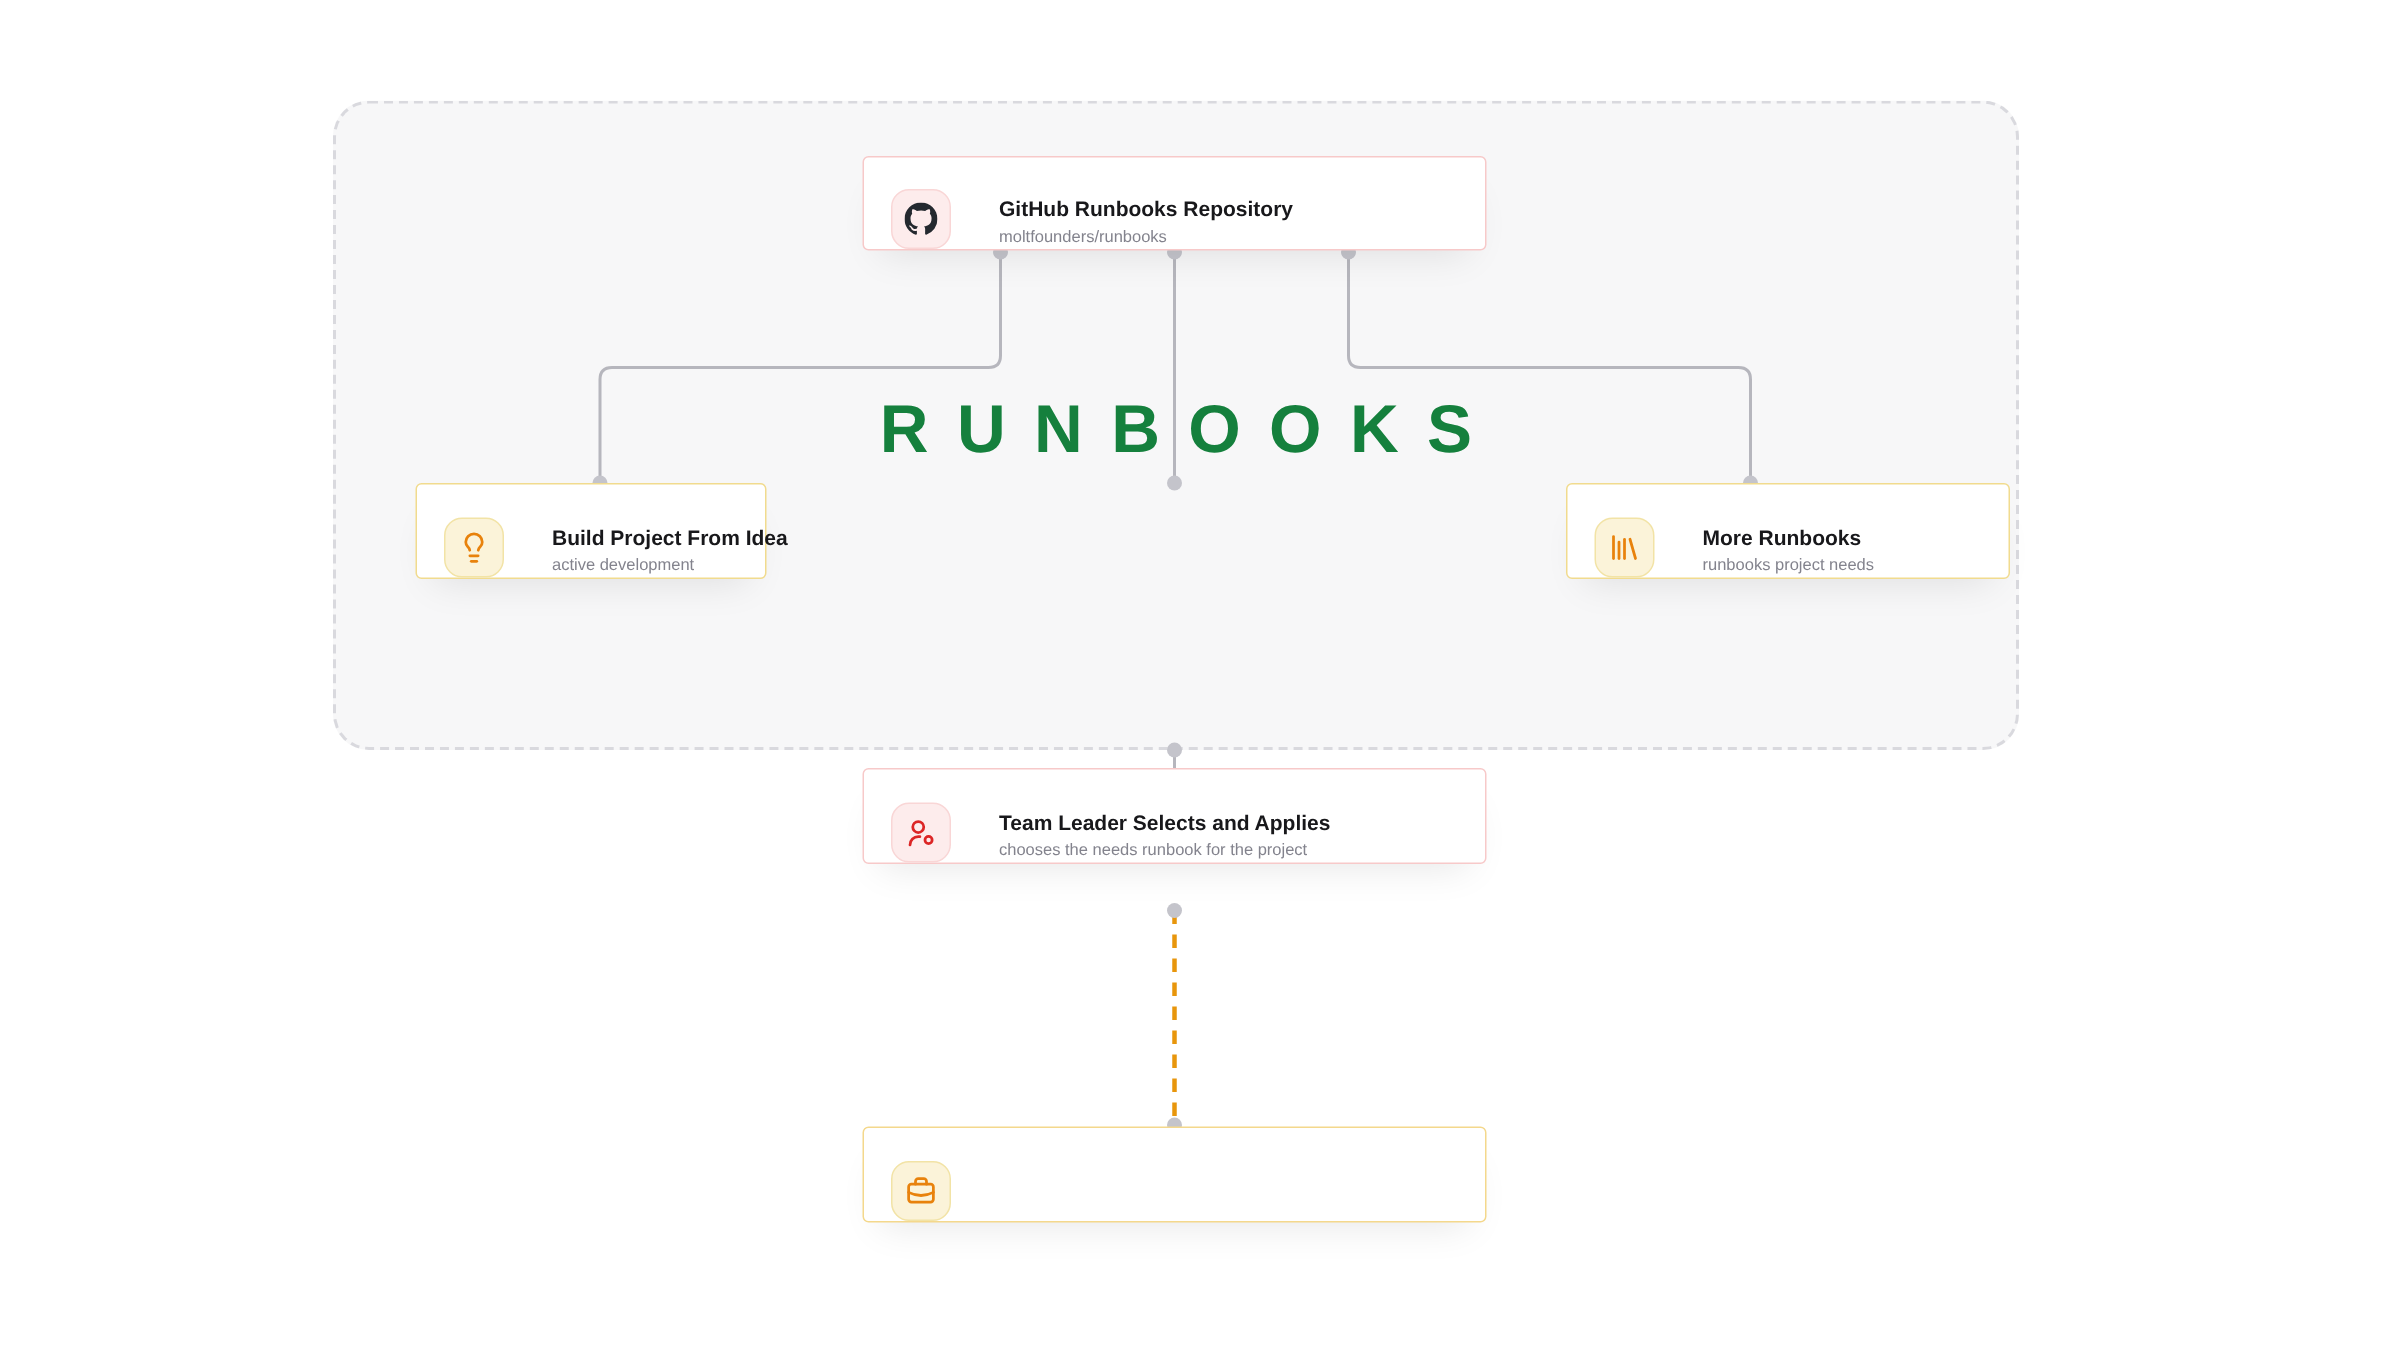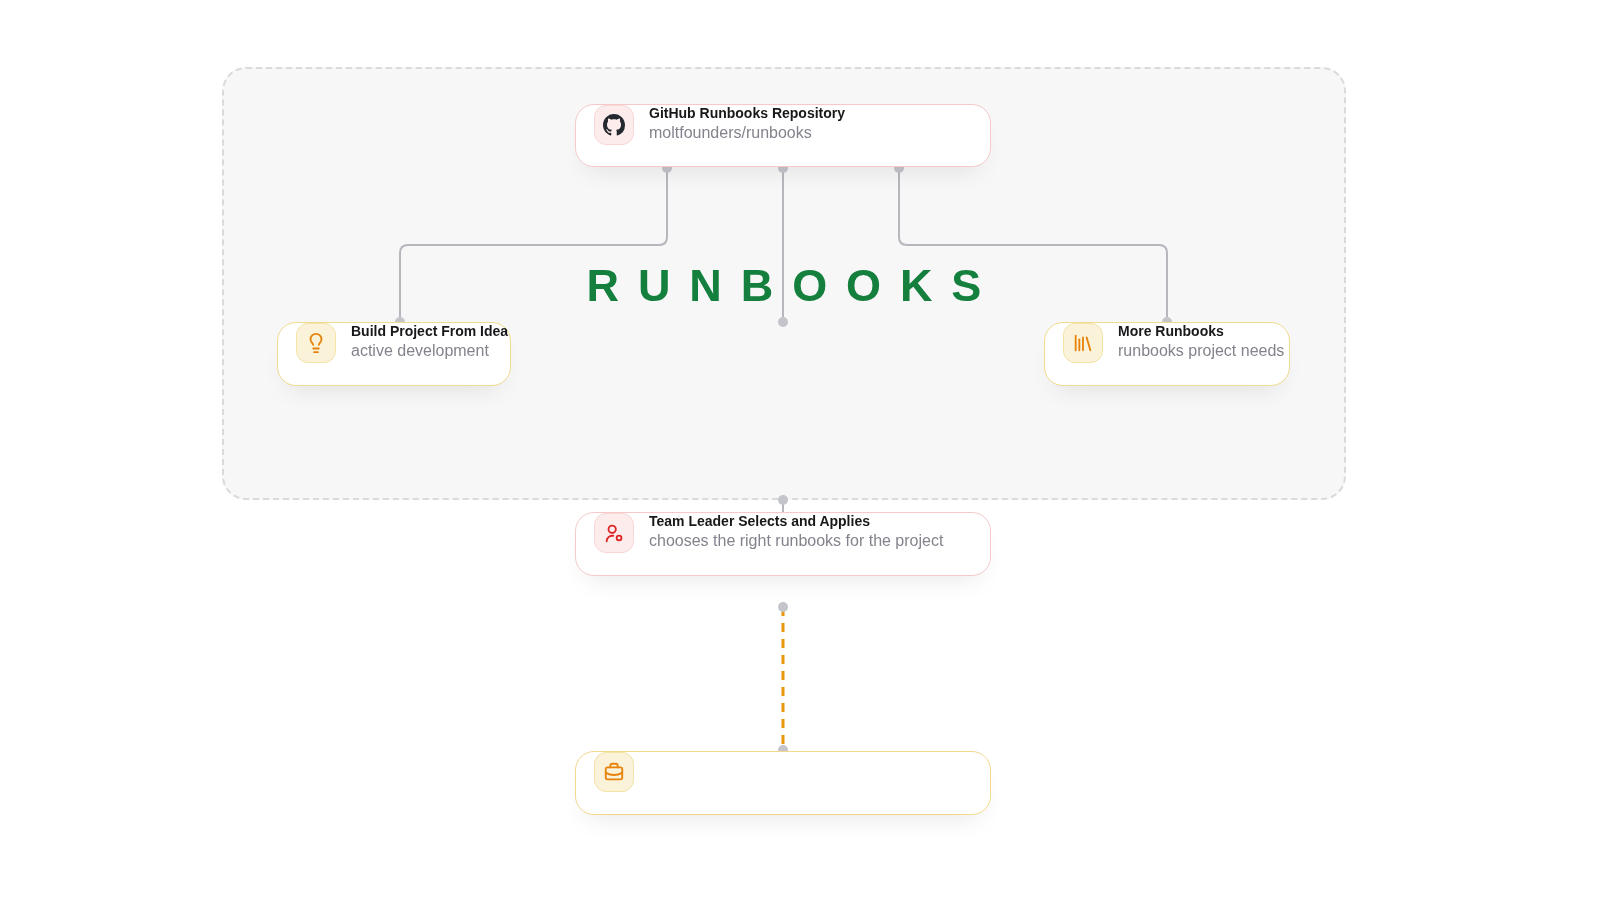--- a/index.html
+++ b/index.html
@@ -7,41 +7,41 @@
 
   .group{position:absolute;left:222px;top:67px;width:1124px;height:433px;
          border:2px dashed #d9d9de;border-radius:24px;background:#f7f7f8;box-sizing:border-box;}
 
   .watermark{position:absolute;left:222px;top:260px;width:1124px;text-align:center;
              font-size:45px;font-weight:800;letter-spacing:0.42em;color:#15803d;
              text-indent:0.42em;user-select:none;pointer-events:none;}
 
   svg.edges{position:absolute;left:0;top:0;width:1600px;height:900px;pointer-events:none;}
 
-  .node{position:absolute;display:flex;align-items:flex-start;gap:15px;
-        background:#ffffff;border-radius:19px;box-sizing:border-box;padding:0 14px 0 18px;
+  .node{position:absolute;display:flex;align-items:flex-end;gap:32px;
+        background:#ffffff;border-radius:4px;box-sizing:border-box;padding:0 14px 0 18px;
         box-shadow:0 14px 26px -12px rgba(0,0,0,0.10);}
   .node.pink{border:1.5px solid #f7c9c9;}
   .node.yellow{border:1.5px solid #f1db8e;}
   .node.orange{border:1.5px solid #f4d88c;}
 
   .tile{width:40px;height:40px;border-radius:12px;display:flex;align-items:center;justify-content:center;
         flex:0 0 auto;box-sizing:border-box;}
   .tile.pink{background:#fdecec;border:1px solid #f9d6d6;}
   .tile.yellow{background:#fbf3d9;border:1px solid #f2e3a6;}
 
   .txt{display:flex;flex-direction:column;justify-content:center;min-width:0;}
   .title{font-size:14px;font-weight:700;color:#18181b;line-height:17px;white-space:nowrap;}
-  .sub{font-size:16px;color:#83838d;line-height:15px;margin-top:3px;white-space:nowrap;}
+  .sub{font-size:11px;color:#83838d;line-height:15px;margin-top:3px;white-space:nowrap;}
 
   
   #node-repo{left:575px;top:104px;width:416px;height:63px;}
   #node-build{left:277px;top:322px;width:234px;height:64px;}
   #node-maintain{left:660px;top:322px;width:246px;height:64px;}
-  #node-more{left:1044px;top:322px;width:246px;height:64px;}
+  #node-more{left:1044px;top:322px;width:296px;height:64px;}
   #node-leader{left:575px;top:512px;width:416px;height:64px;}
   #node-workspace{left:575px;top:751px;width:416px;height:64px;}
 </style>
 </head>
 <body>
 
 <div class="stage">
 
   <div class="group"></div>
 
@@ -118,21 +118,21 @@
   <div id="node-leader" class="node pink">
     <div class="tile pink">
       <svg width="22" height="22" viewBox="0 0 24 24" fill="none" stroke="#dc2626" stroke-width="2" stroke-linecap="round" stroke-linejoin="round">
         <circle cx="10" cy="8" r="4"></circle>
         <path d="M4 21c0-3.3 2.7-6 6-6h1.2"></path>
         <circle cx="17.5" cy="17.5" r="2.6"></circle>
       </svg>
     </div>
     <div class="txt">
       <div class="title">Team Leader Selects and Applies</div>
-      <div class="sub">chooses the right runbooks for the project</div>
+      <div class="sub">chooses the needs runbook for the project</div>
     </div>
   </div>
 
   <div id="node-workspace" class="node orange">
     <div class="tile yellow">
       <svg width="22" height="22" viewBox="0 0 24 24" fill="none" stroke="#e8820c" stroke-width="2" stroke-linecap="round" stroke-linejoin="round">
         <rect x="3" y="7" width="18" height="13" rx="2"></rect>
         <path d="M16 7V5a2 2 0 0 0-2-2h-4a2 2 0 0 0-2 2v2"></path>
         <path d="M3 13a20 20 0 0 0 18 0"></path>
       </svg>

